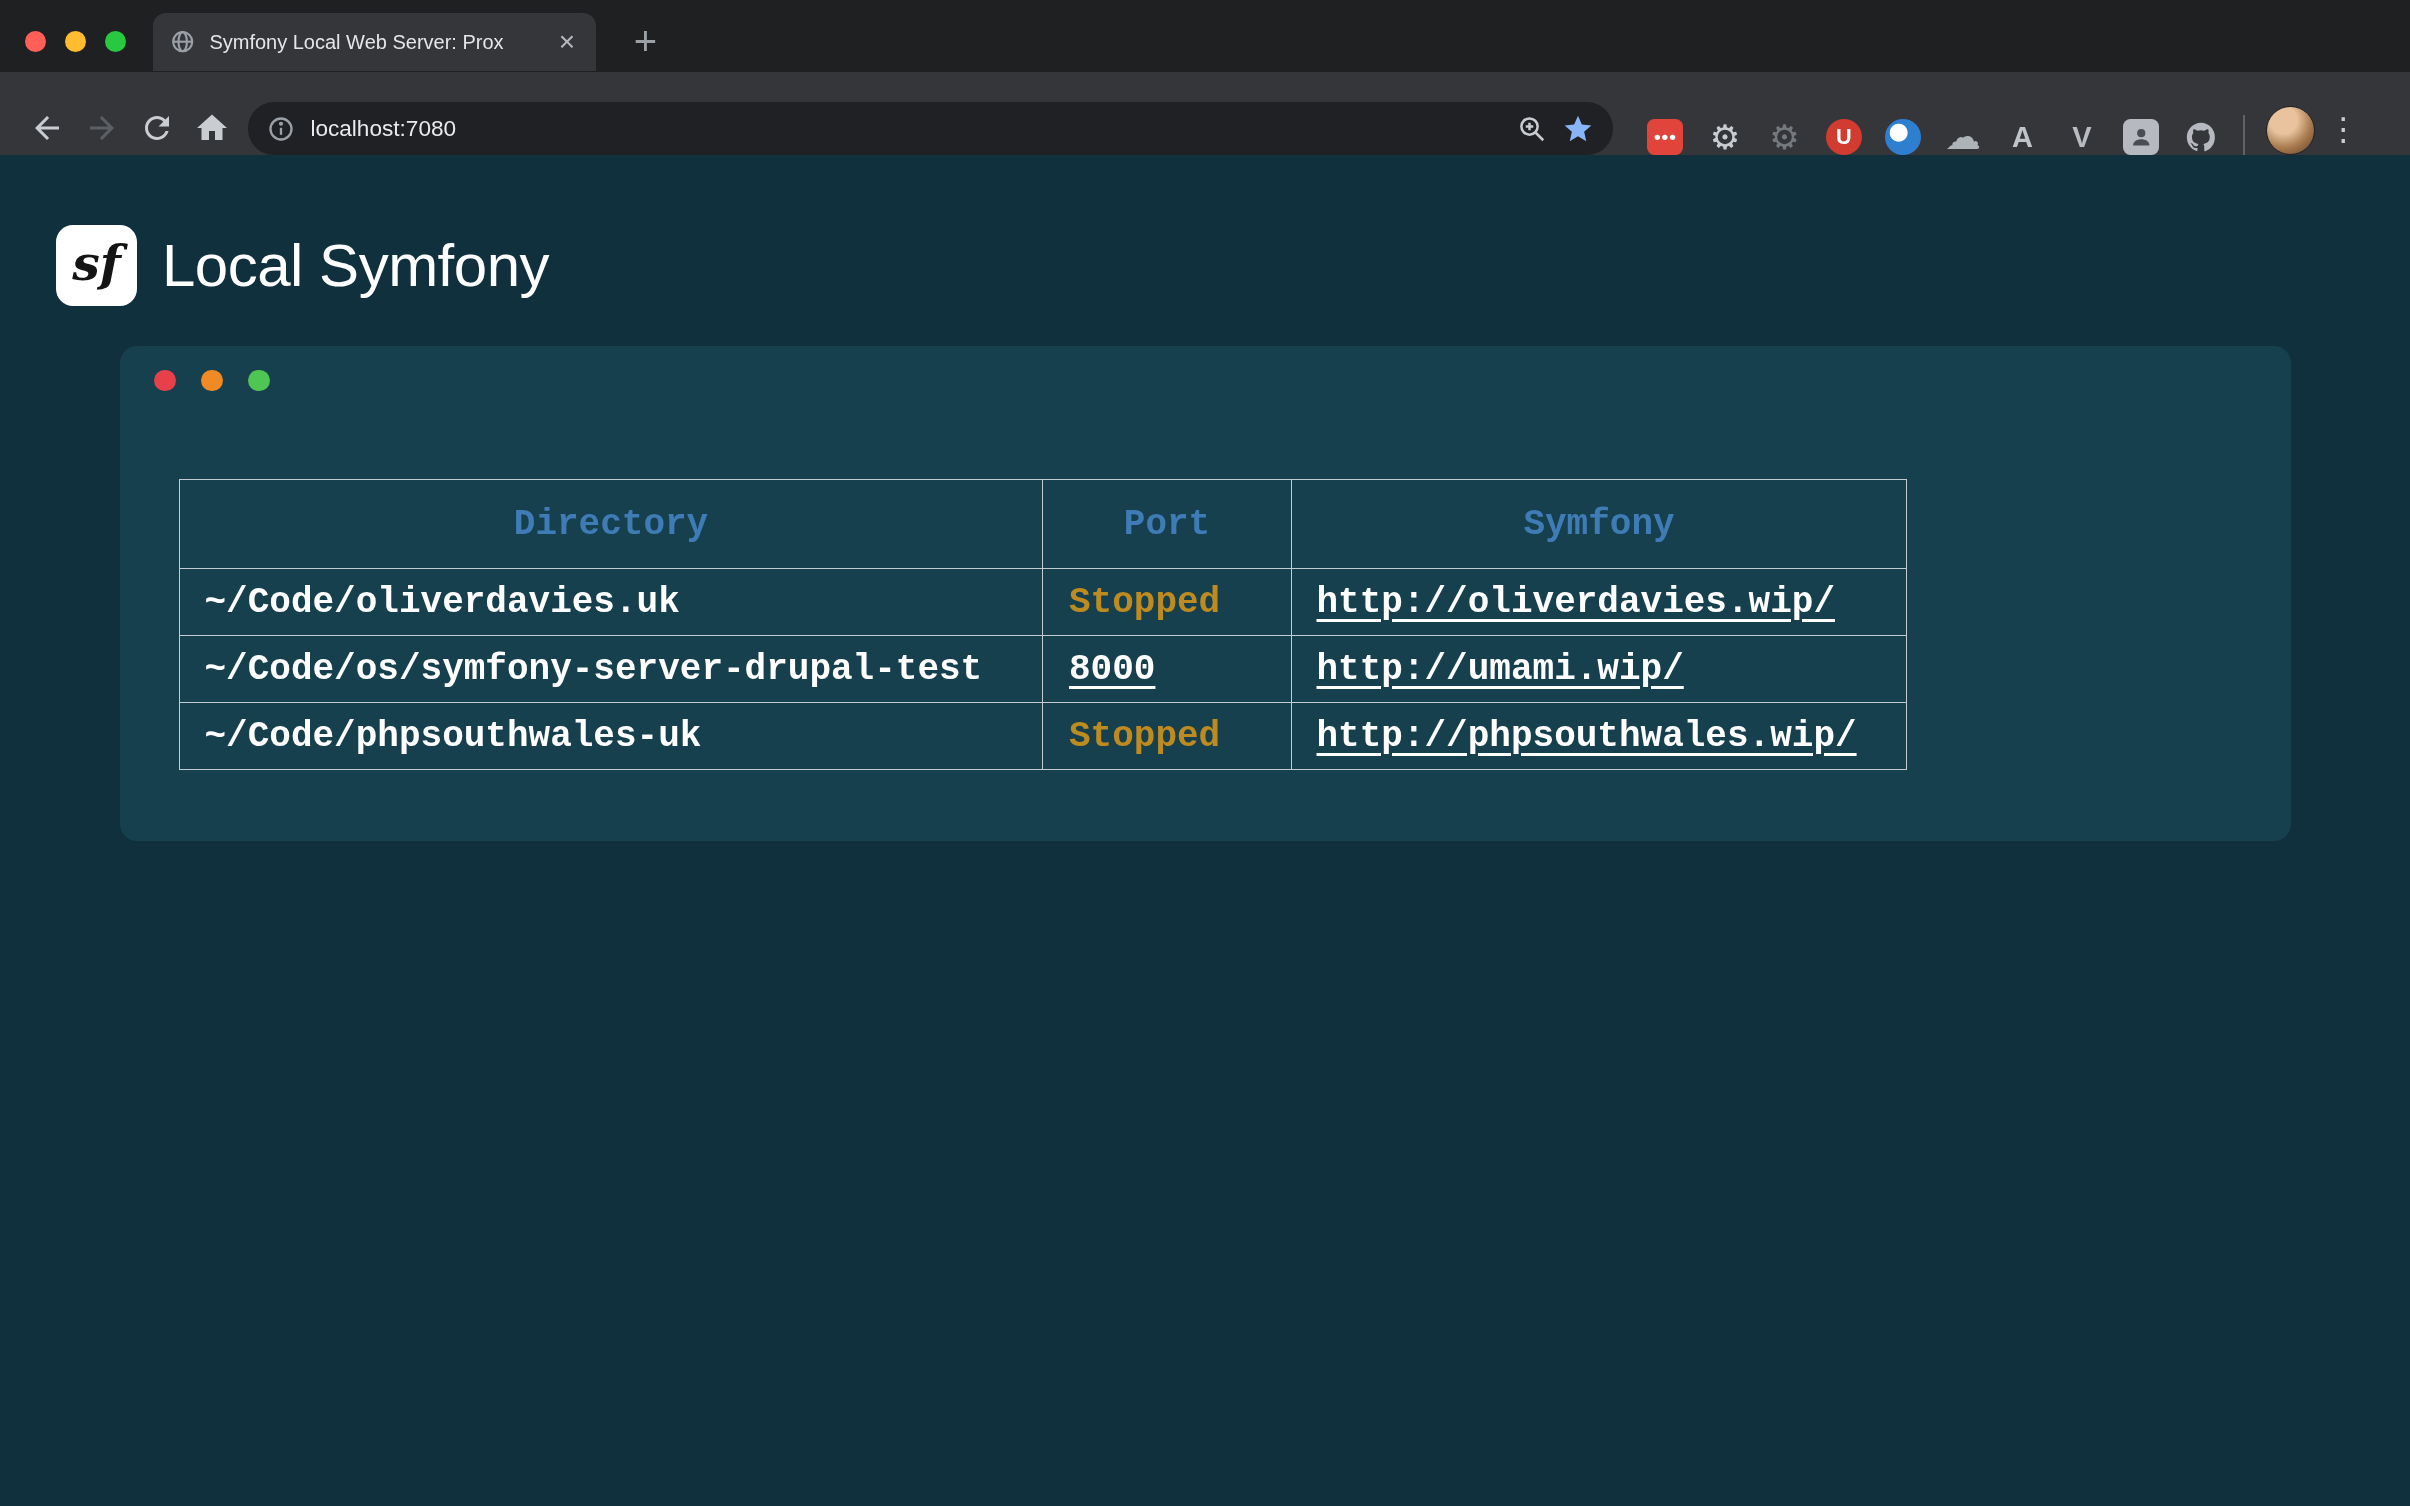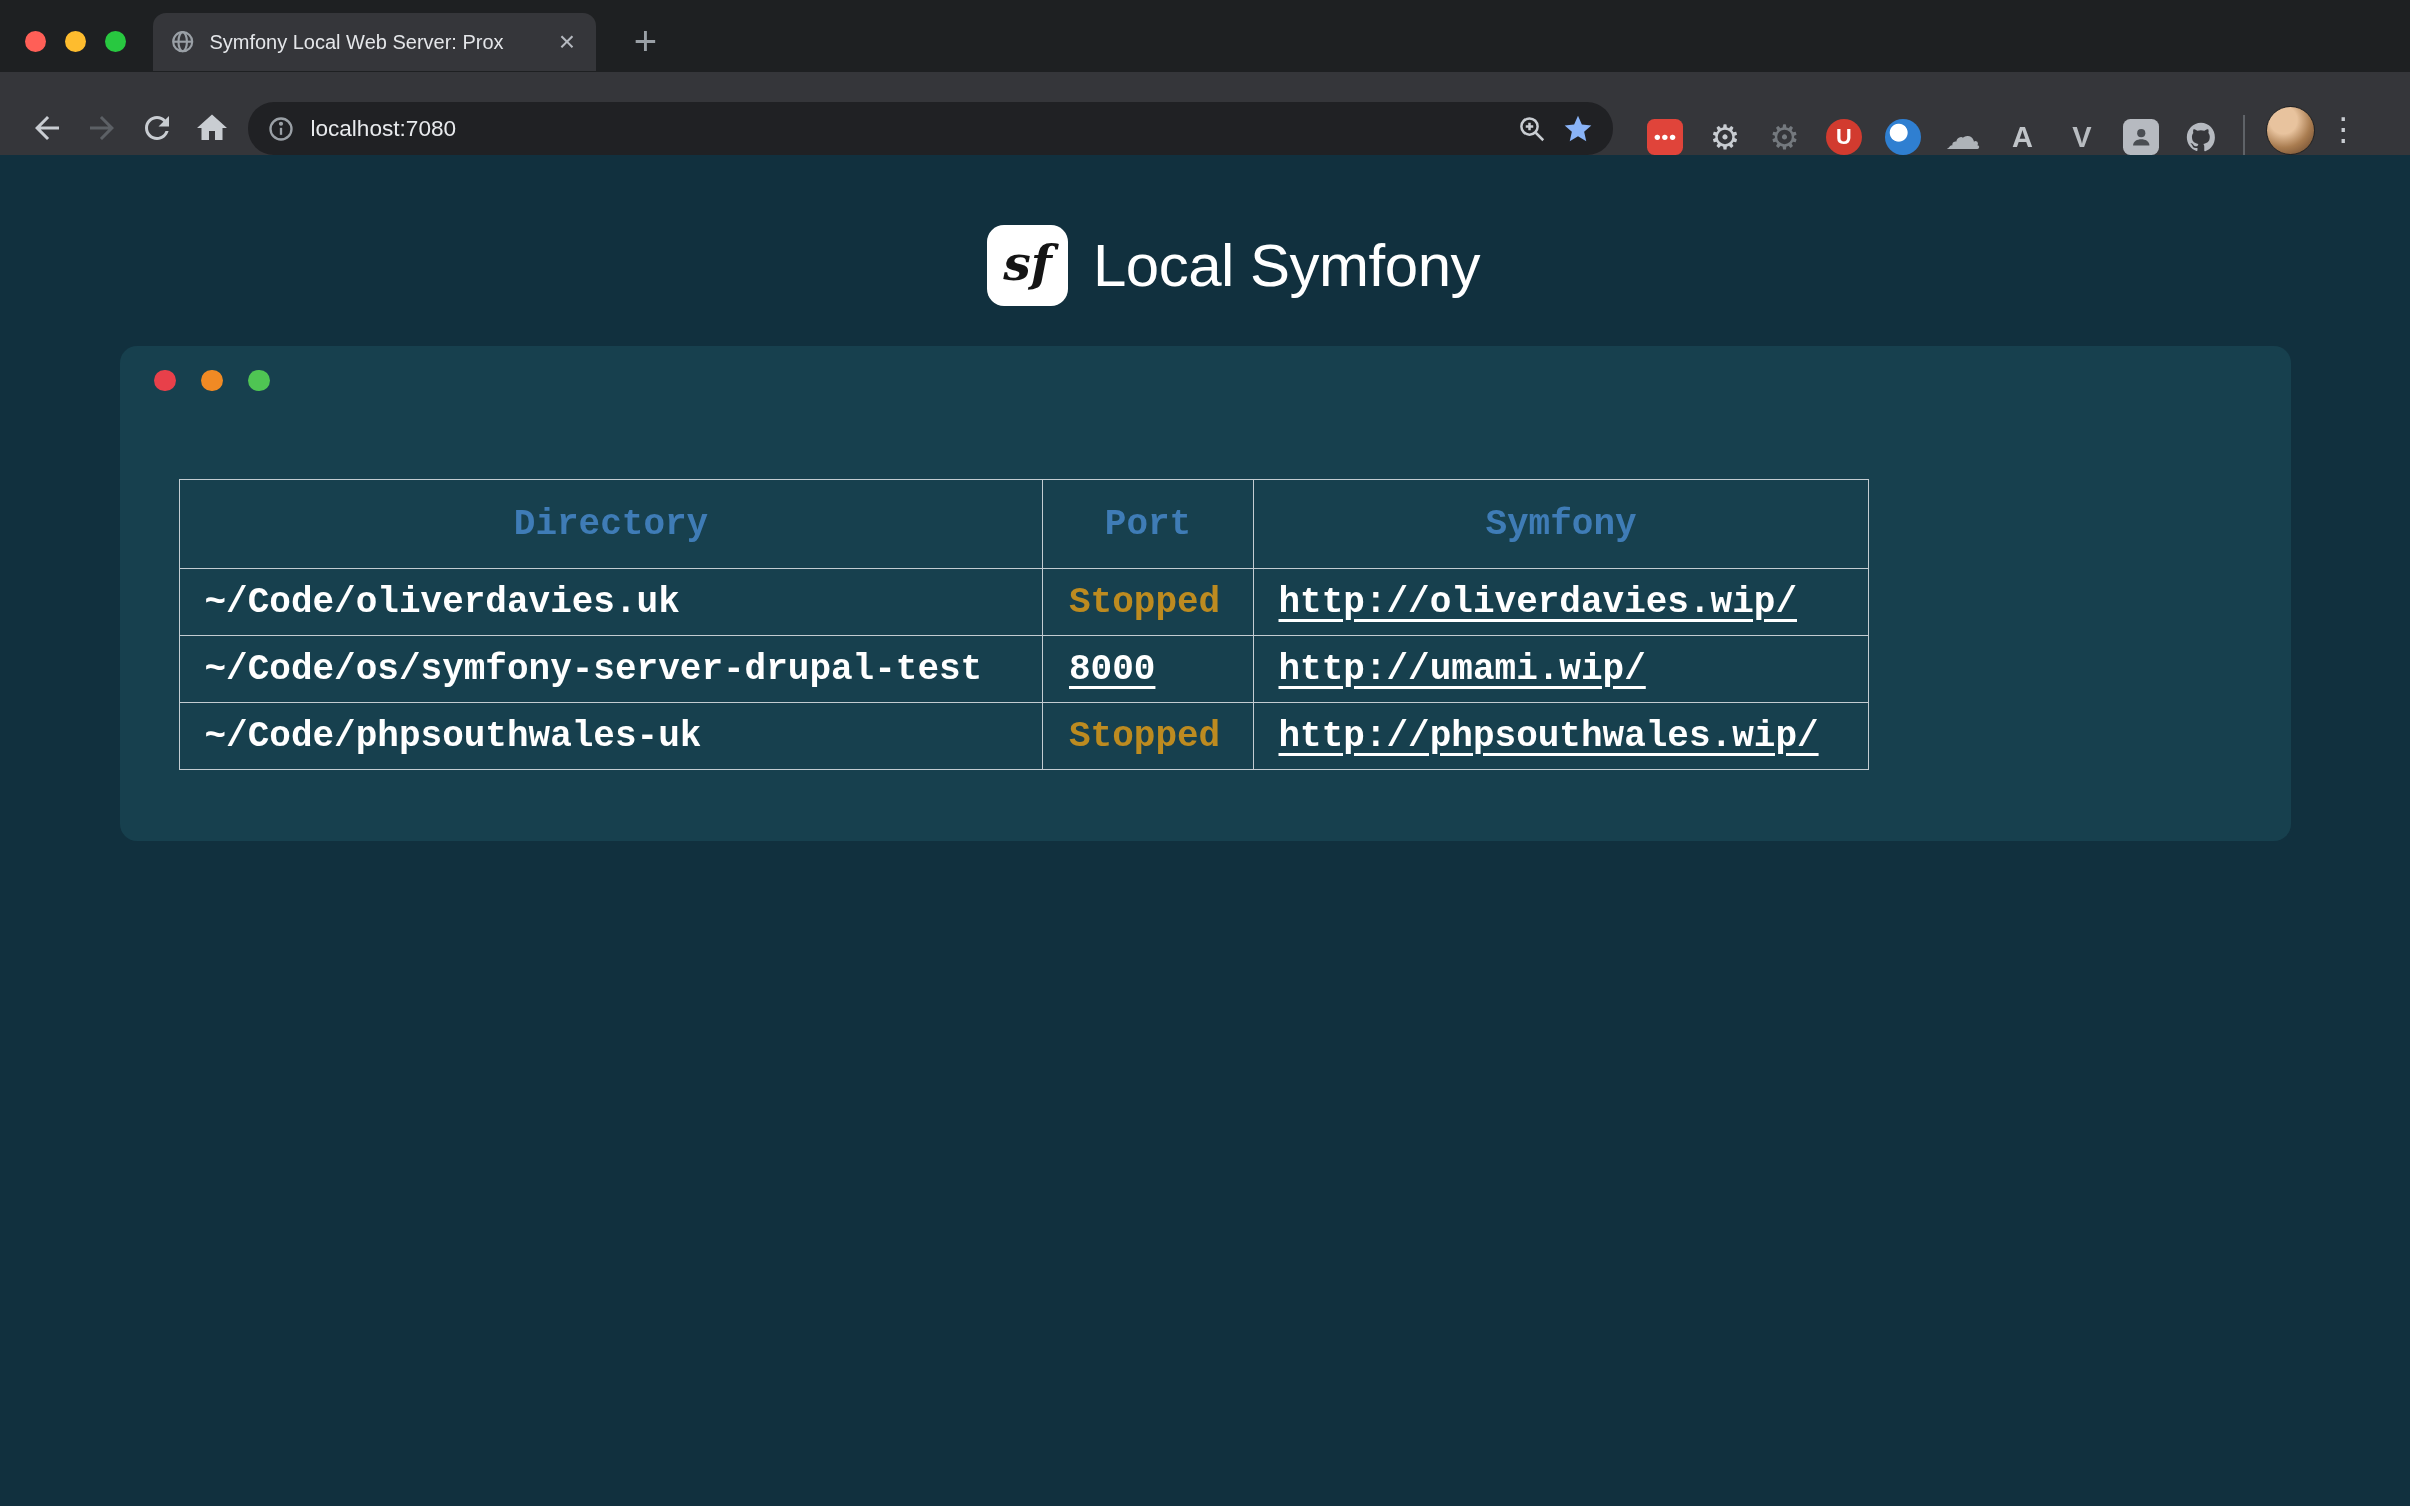--- a/index.html
+++ b/index.html
@@ -54,38 +54,38 @@
 
   .chrome-sep { width:1.9px; height:40px; background:#5f6368; margin:0 21px 0 24.5px; }
   .avatar { width:49px; height:49px; border-radius:50%;
             background:radial-gradient(circle at 35% 28%, #e8c39e 0 30%, #a97c50 60%, #5d3d26 100%);
             border:0.9px solid #1f2123; flex:0 0 auto; }
   .kebab { width:41px; height:53px; display:flex; align-items:center; justify-content:center;
            color:#c9cdd2; font-size:32px; margin-left:7.5px; }
 
   
   .page { height:1352px; background:#11303e; }
-  .brand { display:flex; align-items:center; gap:25px; padding:70px 0 0 56px;justify-content:center; }
+  .brand { display:flex; align-items:center; gap:25px; padding:70px 0 0 56px; }
   .logo { width:81px; height:81px; background:#ffffff; border-radius:17px; display:flex;
           align-items:center; justify-content:center; }
   .logo span { font-family:"DejaVu Serif", serif; font-style:italic; font-weight:bold;
                font-size:49px; color:#141414; transform:translateY(-2.8px); }
   .heading { font-size:60px; color:#ffffff; font-weight:400; letter-spacing:-0.5px; }
 
   .panel { position:relative; margin:40px 0 0 120px; width:2171px; height:495px;
            background:#17404e; border-radius:17px; }
   .panel-dots { position:absolute; top:23.5px; left:34px; display:flex; gap:25.4px; }
   .panel-dots span { width:21.7px; height:21.7px; border-radius:50%; display:block; }
   .pd-red { background:#e8404a; } .pd-orange { background:#f08a24; } .pd-green { background:#4fc553; }
 
   table.srv { position:absolute; top:133px; left:59px; border-collapse:collapse;
               font-family:"Liberation Mono", monospace; font-weight:700; font-size:36px; }
   table.srv th, table.srv td { border:1.9px solid #c3ccd1; }
   table.srv th { height:89px; color:#3f7cb6; text-align:center; font-weight:700; }
-  th.col-dir { width:863px; } th.col-port { width:211px; } th.col-dom { width:615px; }
+  th.col-dir { width:863px; } th.col-port { width:249px; } th.col-dom { width:615px; }
   table.srv td { height:67px; color:#ffffff; text-align:left; vertical-align:middle; }
   td.dir { padding-left:24.5px; }
   td.port { padding-left:26px; }
   td.dom { padding-left:24.5px; }
   .stopped { color:#bd8b20; }
   table.srv a { color:#ffffff; text-decoration:underline; text-underline-offset:6.6px;
                 text-decoration-thickness:2.8px; }
 </style>
 </head>
 <body>

